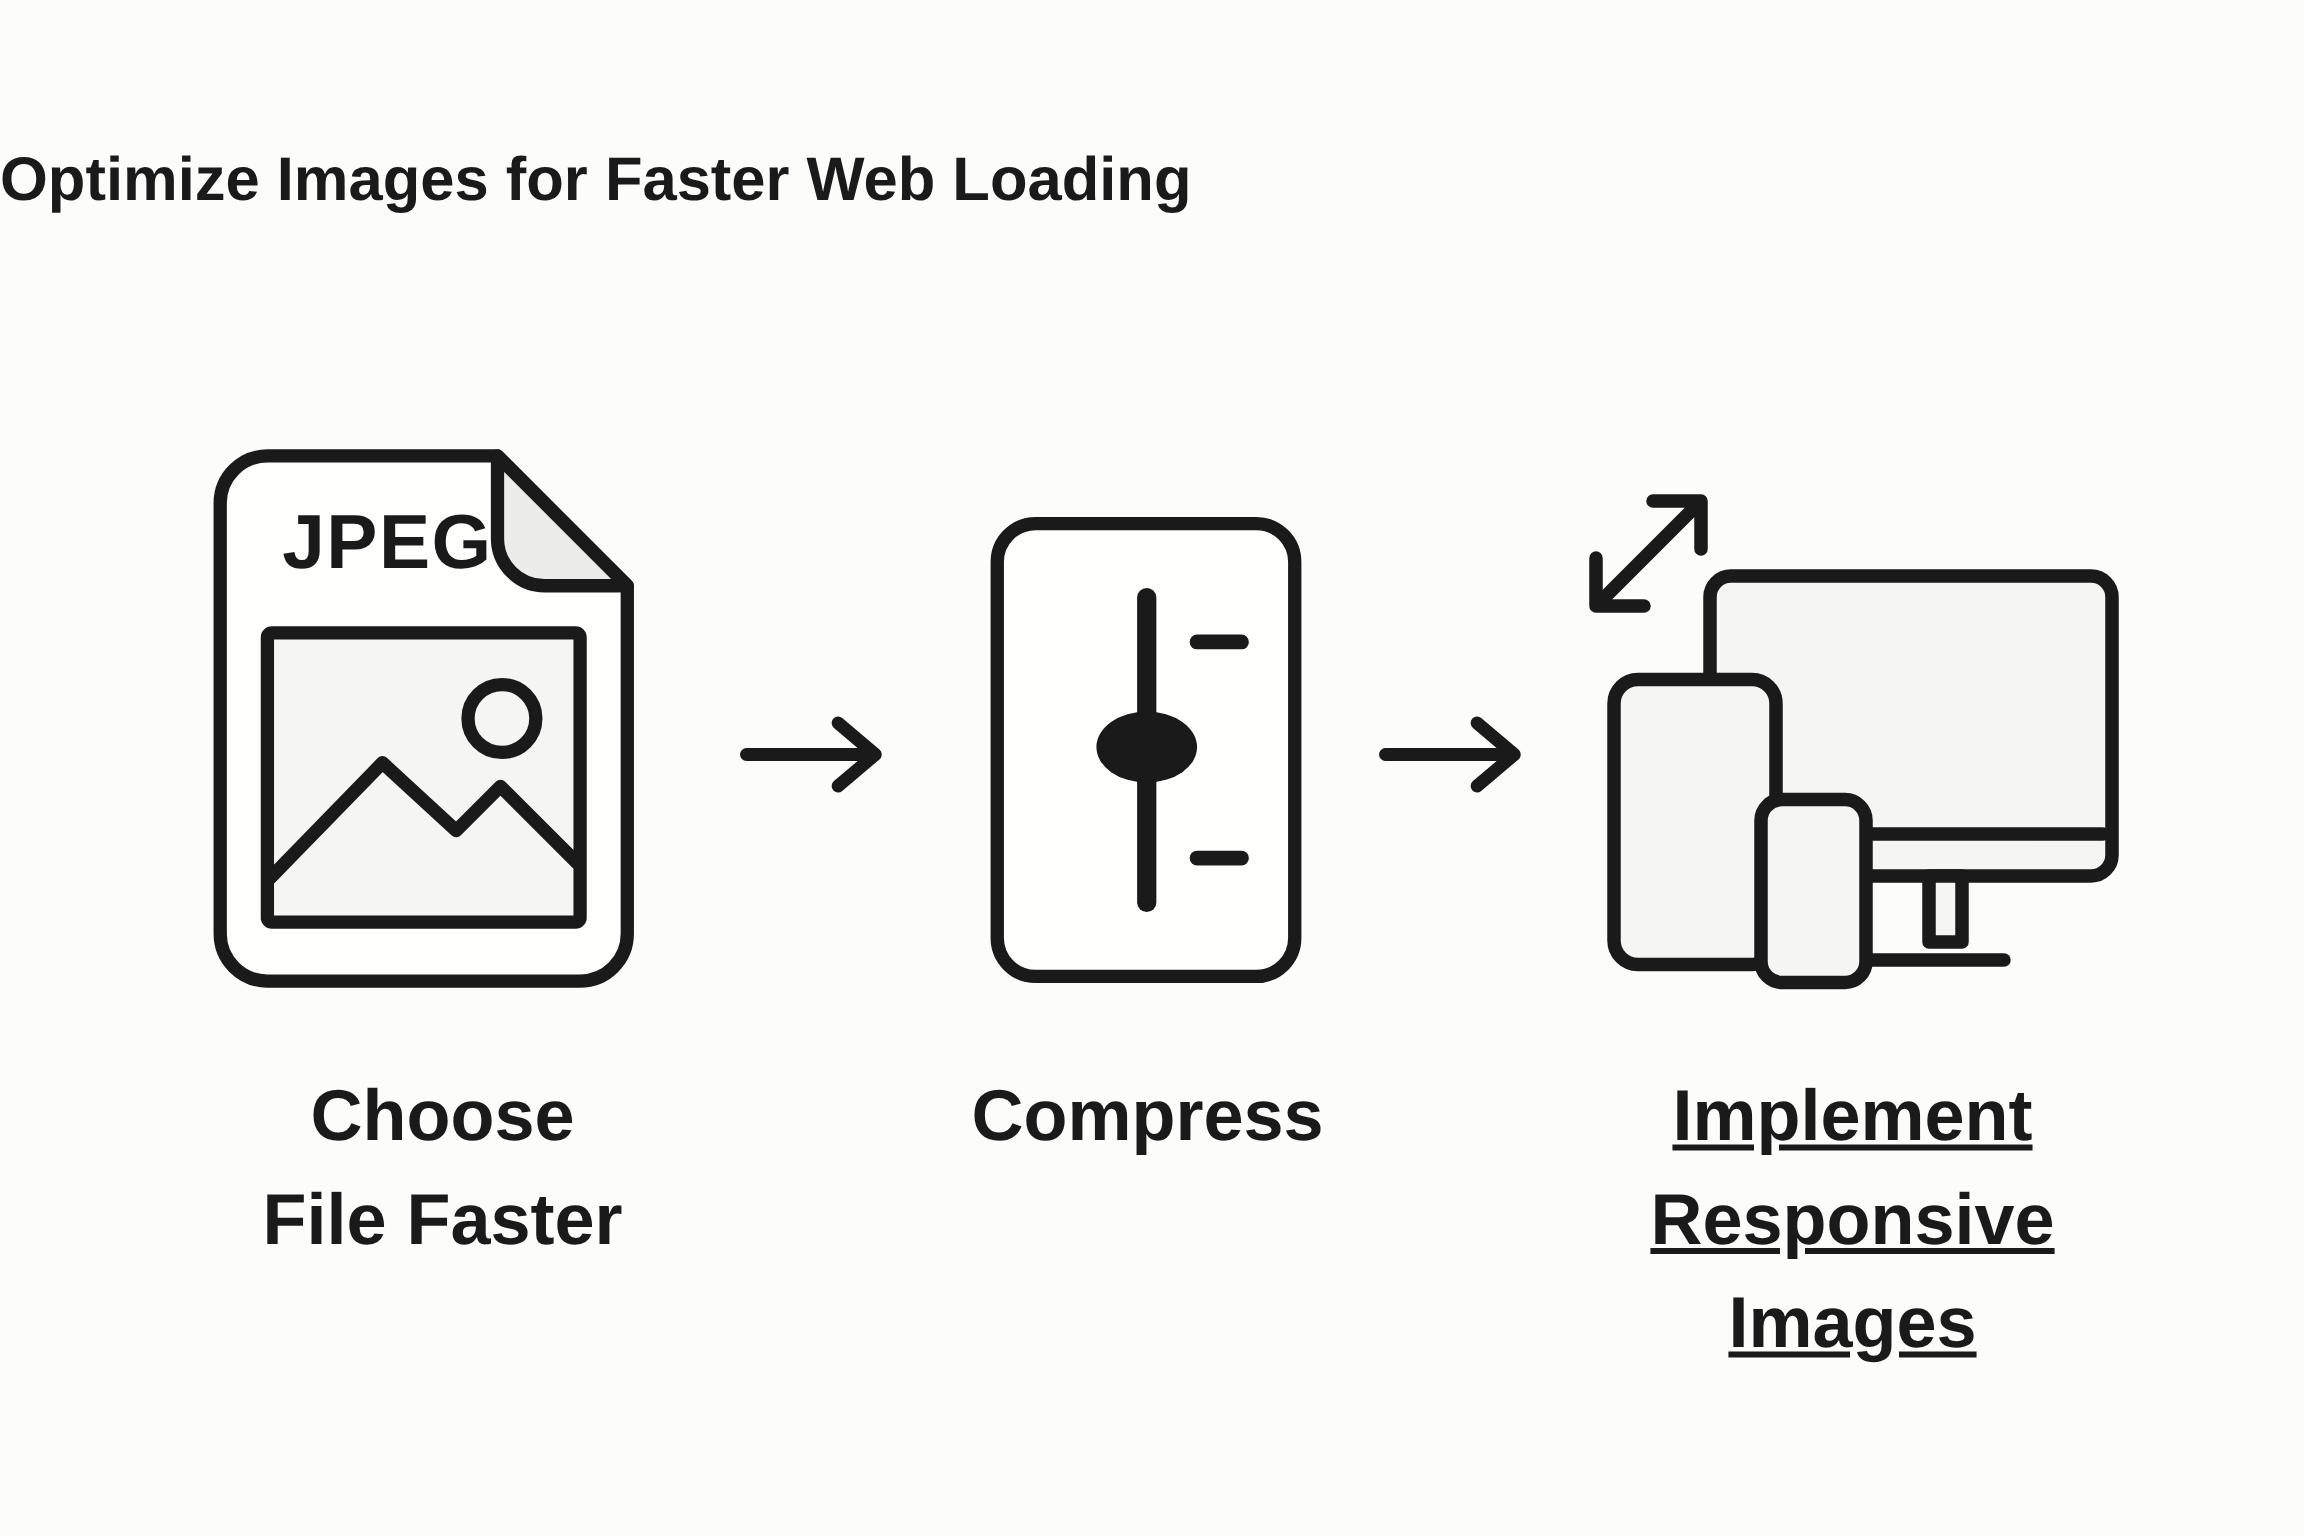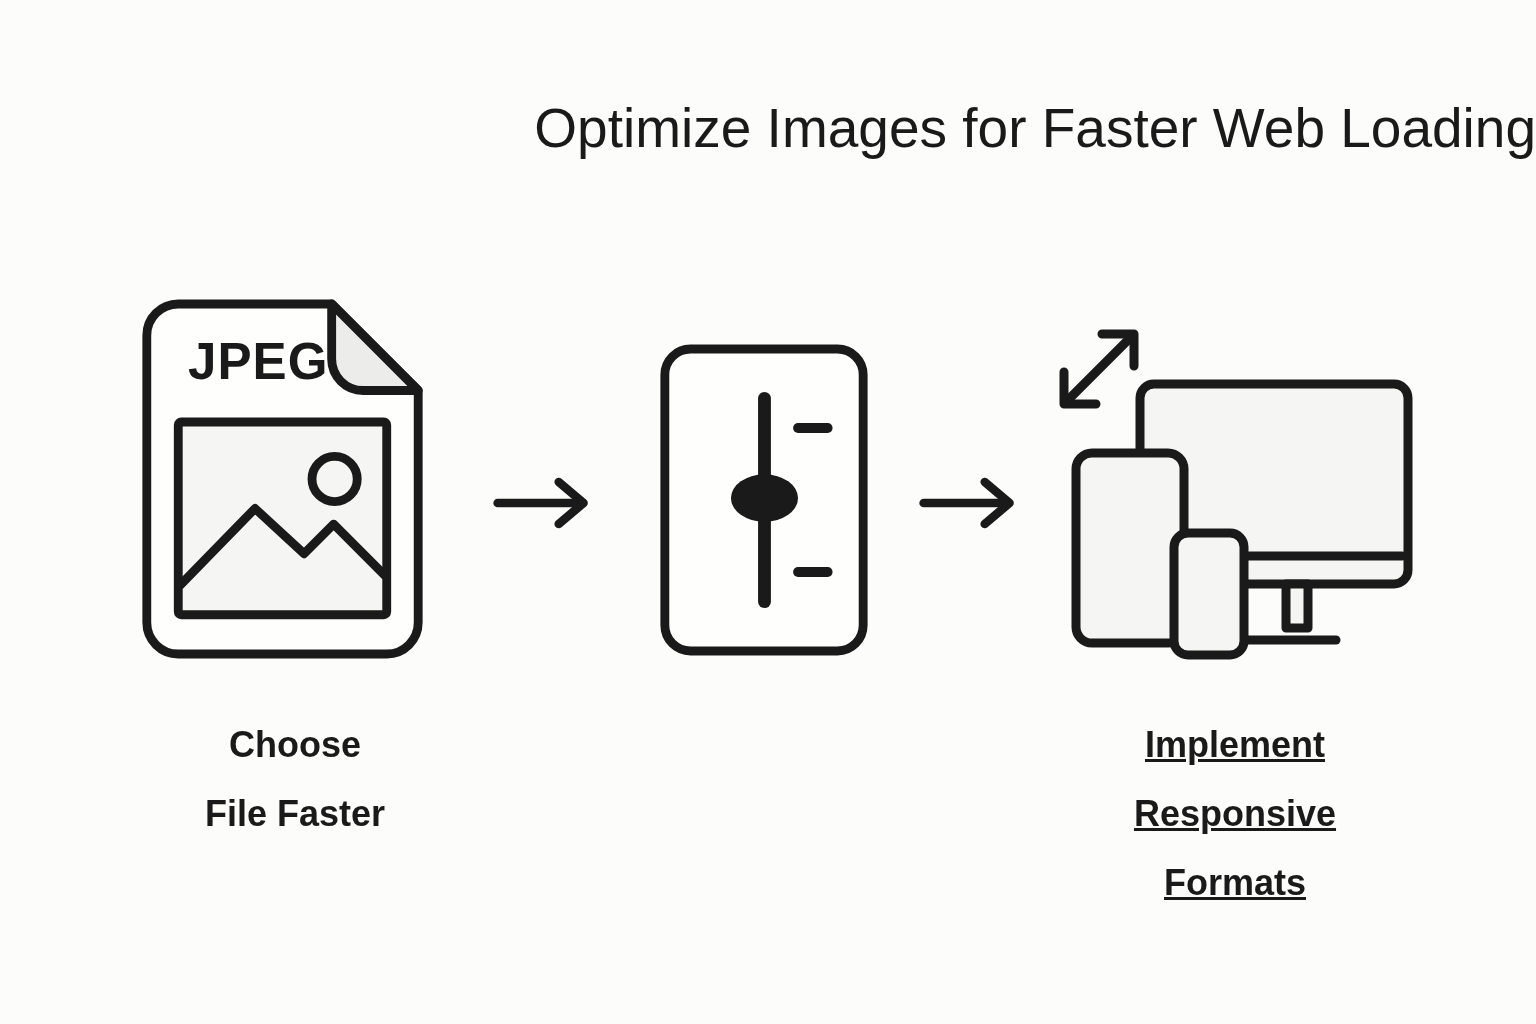--- a/index.html
+++ b/index.html
@@ -15,23 +15,23 @@
     background: var(--background, #fcfcfb);
     color: var(--ink, #1a1a1a);
     overflow: hidden;
   }
   .title {
     position: absolute;
     top: 96px;
     left: 0;
     width: 100%;
     margin: 0;
-    text-align: right;
-    font-size: 55px;
-    font-weight: 400;
+    text-align: left;
+    font-size: 41px;
+    font-weight: 700;
     letter-spacing: 0px;
     color: var(--ink, #1a1a1a);
   }
   .icon-box { position: absolute; }
   .arrow-box { position: absolute; }
   svg { display: block; width: 100%; height: 100%; overflow: visible; }
 
   .stroke {
     fill: none;
     stroke: var(--ink, #1a1a1a);
@@ -63,21 +63,21 @@
     font-weight: 700;
     font-size: 52px;
     fill: var(--ink, #1a1a1a);
     letter-spacing: 1px;
   }
   .step-label {
     position: absolute;
     top: 710px;
     width: 420px;
     text-align: center;
-    font-size: 36px;
+    font-size: 48px;
     font-weight: 700;
     line-height: 69px;
     color: var(--ink, #1a1a1a);
   }
   .label-line { display: block; }
 </style>
 </head>
 <body>
 
 <div class="canvas">
@@ -136,21 +136,22 @@
       <rect class="shape" x="126" y="215" width="70" height="122" rx="14"></rect>
     </svg>
   </div>
 
   <div class="step-label" style="left:85px;">
     <span class="label-line">Choose</span>
     <span class="label-line">File Faster</span>
   </div>
 
   <div class="step-label" style="left:555px;">
+    <span class="label-line">Compress</span>
   </div>
 
   <div class="step-label" style="left:1025px;text-decoration:underline;">
     <span class="label-line">Implement</span>
     <span class="label-line">Responsive</span>
-    <span class="label-line">Formats</span>
+    <span class="label-line">Images</span>
   </div>
 
 </div>
 
 </body></html>

